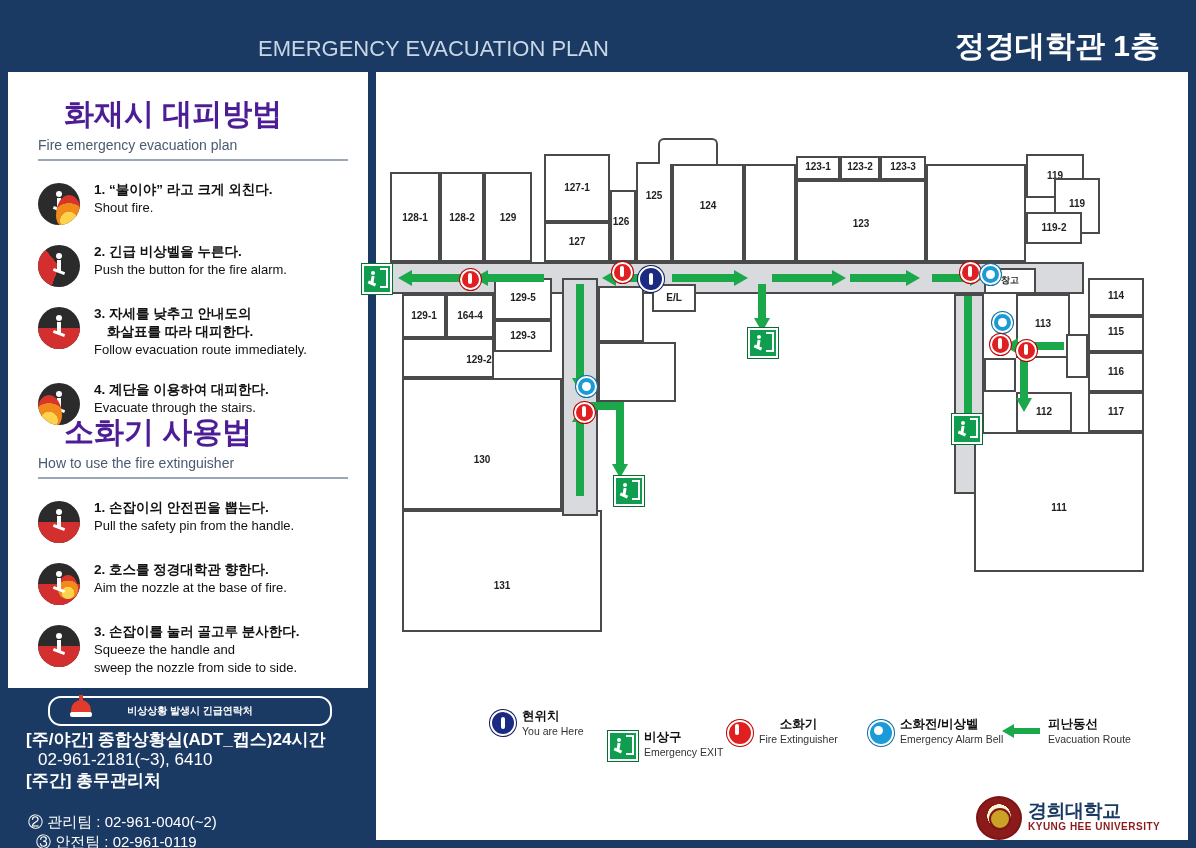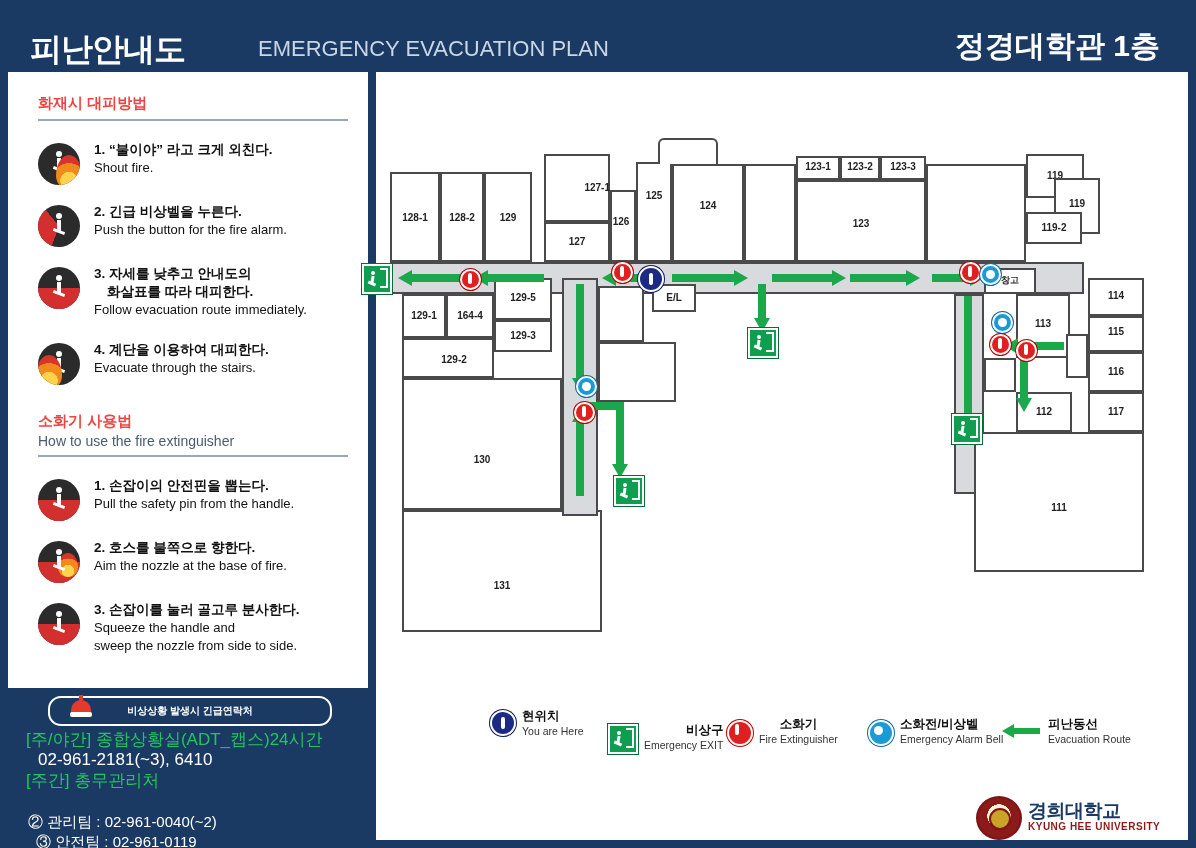--- a/index.html
+++ b/index.html
@@ -23,21 +23,21 @@
   .hdr-title-e{
     position:absolute;left:250px;top:28px;font-size:22px;color:#c9d6e6;letter-spacing:0px;
   }
   .hdr-right{
     position:absolute;right:28px;top:18px;font-size:30px;font-weight:bold;color:#fff;
   }
   
   .left-panel{
     position:absolute;left:8px;top:72px;width:360px;height:768px;background:#ffffff;
   }
-  .sec-title-k{font-size:15px;font-weight:bold;color:#ef4444;}
+  .sec-title-k{font-size:30px;font-weight:bold;color:#4c1d95;margin-left:26px;}
   .sec-title-e{font-size:14px;color:#4a5b70;margin-top:2px;}
   .sec-rule{height:2px;background:#9aa7b8;margin-top:6px;}
   .sec1{position:absolute;left:30px;top:22px;width:310px;}
   .sec2{position:absolute;left:30px;top:340px;width:310px;}
 
   .step{position:relative;height:62px;}
   .step .circ{
     position:absolute;left:0;top:4px;width:42px;height:42px;border-radius:50%;
     overflow:hidden;background:#2b2b2b;
   }
@@ -63,21 +63,21 @@
   }
   .contact-head{
     position:absolute;left:40px;top:8px;width:280px;height:26px;border:2px solid #fff;border-radius:13px;
     text-align:center;font-size:10px;font-weight:bold;line-height:26px;color:#fff;
   }
   .bell{position:absolute;left:62px;top:6px;width:22px;height:26px;}
   .bell .dome{position:absolute;left:1px;top:6px;width:20px;height:13px;border-radius:10px 10px 0 0;background:#e23b2e;}
   .bell .base{position:absolute;left:0;top:18px;width:22px;height:5px;background:#ffffff;border-radius:2px;}
   .bell .stem{position:absolute;left:9px;top:1px;width:4px;height:6px;background:#e23b2e;}
   .c-line{position:absolute;left:18px;font-size:15px;line-height:20px;white-space:nowrap;}
-  .c-yellow{color:#22c55e;font-weight:normal;}
+  .c-yellow{color:#ffffff;font-weight:bold;}
   .c-white{color:#ffffff;}
   .c-big{font-size:17px;}
   
   .map-panel{
     position:absolute;left:376px;top:72px;width:812px;height:768px;background:#ffffff;
   }
   .map-area{position:absolute;left:0;top:0;width:812px;height:630px;}
   
   .rm{position:absolute;border:2px solid #4a4a4a;background:#fff;box-sizing:border-box;}
   .lbl{position:absolute;font-size:10px;font-weight:bold;color:#222;text-align:center;}
@@ -113,29 +113,29 @@
          background:#c9a227;border:2px solid #7d1414;}
   .univ .u1{position:absolute;left:52px;top:4px;font-size:19px;font-weight:bold;color:#1b3a63;letter-spacing:-0.5px;}
   .univ .u2{position:absolute;left:52px;top:27px;font-size:10px;font-weight:bold;color:#8b1a1a;letter-spacing:0.5px;}
 </style>
 </head>
 <body>
 
 <div class="frame">
 
   <div class="header">
-    <div class="hdr-title-k">피난안내도</div>
     <div class="hdr-title-e">EMERGENCY EVACUATION PLAN</div>
     <div class="hdr-right">정경대학관 1층</div>
   </div>
 
   <div class="left-panel">
 
     <div class="sec1">
       <div class="sec-title-k">화재시 대피방법</div>
+      <div class="sec-title-e">Fire emergency evacuation plan</div>
       <div class="sec-rule"></div>
 
       <div style="margin-top:18px;">
         <div class="step">
           <div class="circ">
             <div class="person">
                 <b></b>
                 <i></i>
                 <u></u>
               </div>
@@ -226,21 +226,21 @@
             <div class="redhalf"></div>
             <div class="flame" style="right:2px;bottom:6px;width:20px;height:24px;"></div>
             <div class="person">
                 <b></b>
                 <i></i>
                 <u></u>
               </div>
           </div>
           <div class="txt">
             <span class="ko"><span>2.</span>
-            <span>호스를 불쪽으로 향한다.</span></span>
+            <span>호스를 정경대학관 향한다.</span></span>
             <span class="en">Aim the nozzle at the base of fire.</span>
           </div>
         </div>
 
         <div class="step" style="height:76px;">
           <div class="circ">
             <div class="redhalf"></div>
             <div class="person">
                 <b></b>
                 <i></i>
@@ -278,21 +278,21 @@
       <div class="rm" style="left:14px;top:100px;width:50px;height:90px;"></div>
       <div class="lbl" style="left:14px;top:140px;width:50px;">128-1</div>
 
       <div class="rm" style="left:64px;top:100px;width:44px;height:90px;"></div>
       <div class="lbl" style="left:64px;top:140px;width:44px;">128-2</div>
 
       <div class="rm" style="left:108px;top:100px;width:48px;height:90px;"></div>
       <div class="lbl" style="left:108px;top:140px;width:48px;">129</div>
 
       <div class="rm" style="left:168px;top:82px;width:66px;height:68px;"></div>
-      <div class="lbl" style="left:168px;top:110px;width:66px;text-align:right;">127-1</div>
+      <div class="lbl" style="left:168px;top:110px;width:66px;">127-1</div>
 
       <div class="rm" style="left:168px;top:150px;width:66px;height:40px;"></div>
       <div class="lbl" style="left:168px;top:164px;width:66px;">127</div>
 
       <div class="rm" style="left:234px;top:118px;width:26px;height:72px;"></div>
       <div class="lbl" style="left:232px;top:144px;width:26px;">126</div>
 
       <div class="rm" style="left:260px;top:90px;width:36px;height:100px;"></div>
       <div class="lbl" style="left:260px;top:118px;width:36px;">125</div>
 
@@ -325,21 +325,21 @@
 
       <div class="rm" style="left:26px;top:222px;width:44px;height:44px;"></div>
       <div class="lbl" style="left:26px;top:238px;width:44px;">129-1</div>
       <div class="rm" style="left:70px;top:222px;width:48px;height:44px;"></div>
       <div class="lbl" style="left:70px;top:238px;width:48px;">164-4</div>
       <div class="rm" style="left:118px;top:206px;width:58px;height:42px;"></div>
       <div class="lbl" style="left:118px;top:220px;width:58px;">129-5</div>
       <div class="rm" style="left:118px;top:248px;width:58px;height:32px;"></div>
       <div class="lbl" style="left:118px;top:258px;width:58px;">129-3</div>
       <div class="rm" style="left:26px;top:266px;width:92px;height:40px;"></div>
-      <div class="lbl" style="left:26px;top:282px;width:104px;">129-2</div>
+      <div class="lbl" style="left:26px;top:282px;width:104px;padding-left:25px;">129-2</div>
 
       <div class="rm" style="left:26px;top:306px;width:160px;height:132px;"></div>
       <div class="lbl" style="left:26px;top:382px;width:160px;">130</div>
 
       <div class="rm" style="left:26px;top:438px;width:200px;height:122px;"></div>
       <div class="lbl" style="left:26px;top:508px;width:200px;">131</div>
 
       <div class="corridor" style="left:186px;top:206px;width:36px;height:238px;"></div>
       <div class="rm" style="left:222px;top:214px;width:46px;height:56px;"></div>
       <div class="rm" style="left:222px;top:270px;width:78px;height:60px;"></div>
@@ -457,21 +457,21 @@
 
     <div class="legend">
       <div class="lg" style="left:114px;top:0;">
         <div class="ico ico-you" style="left:0;top:2px;position:absolute;"></div>
         <div style="margin-left:32px;">
           <div class="lk">현위치</div>
           <div class="le">You are Here</div>
         </div>
       </div>
 
-      <div class="lg" style="left:232px;top:14px;text-align:right;">
+      <div class="lg" style="left:232px;top:21px;">
         <div class="ico-exit" style="left:0;top:2px;position:absolute;">
             <div class="run">
               <b></b>
               <i></i>
               <u></u>
             </div>
             <div class="door"></div>
           </div>
         <div style="margin-left:36px;">
           <div class="lk">비상구</div>

